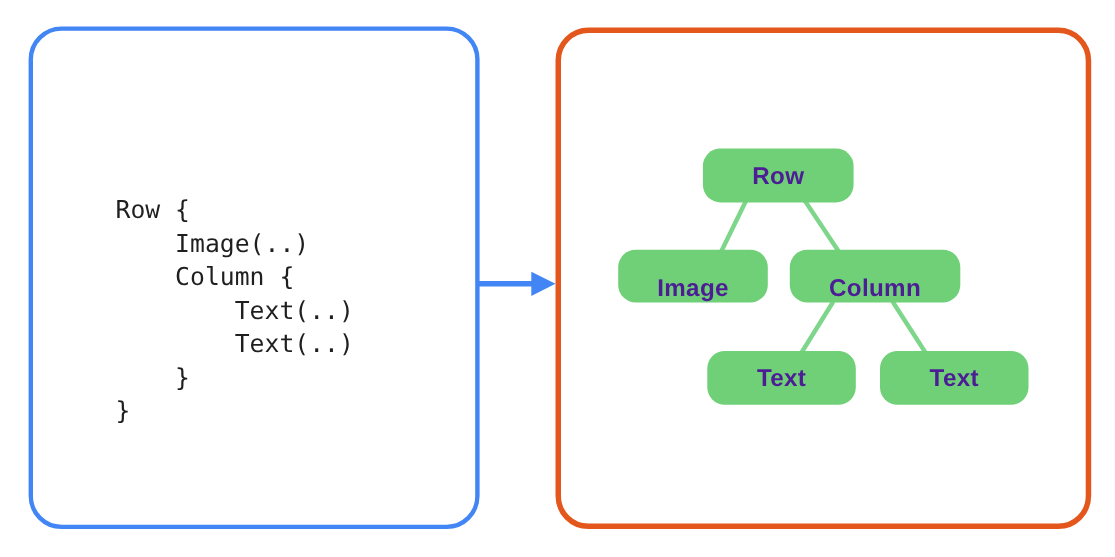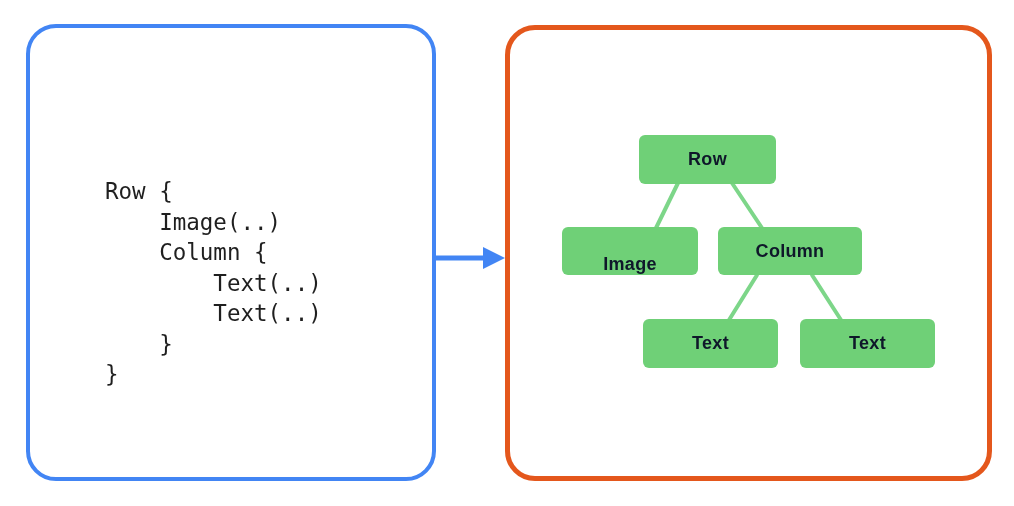--- a/index.html
+++ b/index.html
@@ -64,32 +64,32 @@
   .edges-svg {
     position: absolute;
     left: 0;
     top: 0;
     width: 487px;
     height: 455px;
   }
   .node {
     position: absolute;
     box-sizing: border-box;
-    border-radius: 6px;
+    border-radius: 16px;
     display: flex;
     align-items: center;
     justify-content: center;
-    font-size: 18px;
+    font-size: 22px;
     font-weight: bold;
     letter-spacing: 0.3px;
-    color: #0f172a;
+    color: #4c1d95;
   }
   .node-row    { left: 134px; top: 110px; width: 137px; height: 49px; }
   .node-image  { left:  57px; top: 202px; width: 136px; height: 48px; }
-  .node-column { left: 213px; top: 202px; width: 144px; height: 48px; }
+  .node-column { left: 213px; top: 202px; width: 155px; height: 48px; align-items: flex-end; }
   .node-text1  { left: 138px; top: 294px; width: 135px; height: 49px; }
   .node-text2  { left: 295px; top: 294px; width: 135px; height: 49px; }
 </style>
 </head>
 <body>
 
 <div class="canvas">
 
   <div class="panel panel-left" style="border-color: rgb(66, 133, 244);">
     <pre class="code" style="color: rgb(31, 31, 31);">Row {

